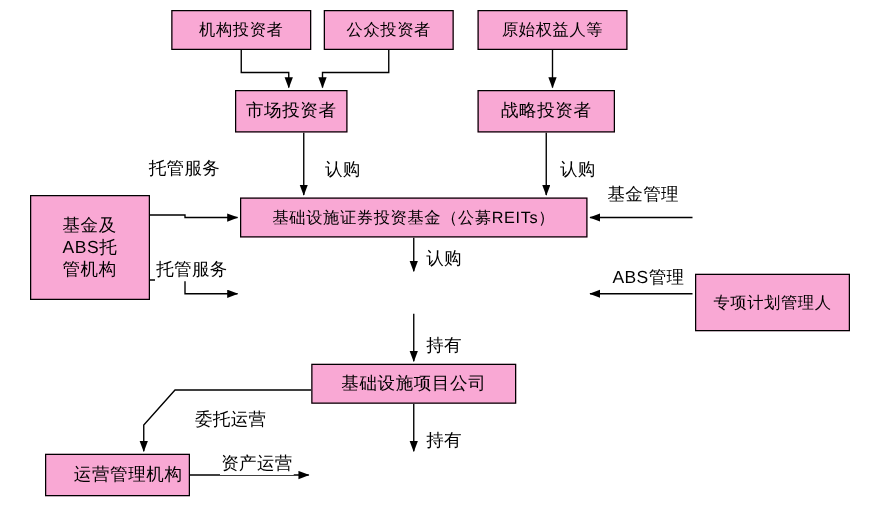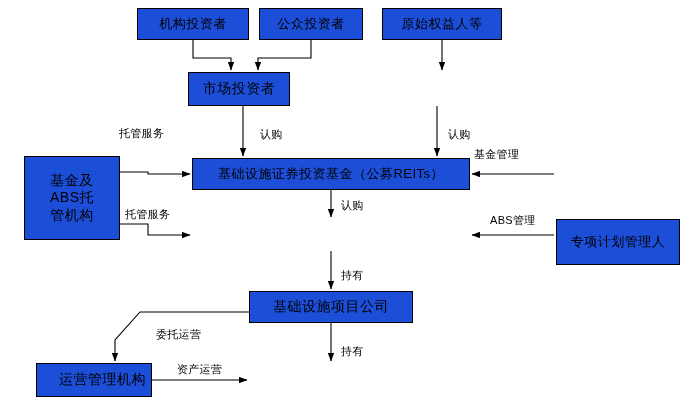--- a/index.html
+++ b/index.html
@@ -7,36 +7,36 @@
     width:700px;height:412px;
     background:#ffffff;
     font-family:"Liberation Sans","DejaVu Sans",sans-serif;
     position:relative;
     overflow:hidden;
   }
   #canvas{position:absolute;left:0;top:0;width:700px;height:412px;}
   .node{
     position:absolute;
     border:1px solid #000;
-    background:#1d4ed8;
+    background:#f9a8d4;
     box-sizing:border-box;
     display:flex;
     align-items:center;
     justify-content:center;
-    text-align:center;
+    text-align:left;
     color:#000;
     font-size:13px;
     line-height:1.25;
     letter-spacing:0.5px;
     white-space:pre-line;
     z-index:2;
   }
   .elabel{
     position:absolute;
-    font-size:11px;
+    font-size:14px;
     color:#000;
     background:#fff;
     padding:0 1px;
     white-space:nowrap;
     z-index:3;
     letter-spacing:0.3px;
   }
   svg{position:absolute;left:0;top:0;width:700px;height:412px;z-index:1;}
 </style>
 </head>
@@ -79,37 +79,38 @@
       <path d="M249,312 L140,312 L115,340 L115,361"></path>
 
       <path d="M152,380 L247,380"></path>
     </g>
   </svg>
 
   <div class="node" style="left:137px;top:8px;width:112px;height:32px;">机构投资者</div>
   <div class="node" style="left:259px;top:8px;width:104px;height:32px;">公众投资者</div>
   <div class="node" style="left:382px;top:8px;width:120px;height:32px;">原始权益人等</div>
 
-  <div class="node" style="left:188px;top:72px;width:102px;height:34px;font-size:14px;">市场投资者</div>
+  <div class="node" style="left:188px;top:72px;width:90px;height:34px;font-size:14px;">市场投资者</div>
+  <div class="node" style="left:382px;top:72px;width:110px;height:34px;font-size:14px;">战略投资者</div>
 
   <div class="node" style="left:24px;top:156px;width:96px;height:84px;font-size:14px;">基金及
 ABS托
 管机构</div>
   <div class="node" style="left:192px;top:158px;width:278px;height:32px;">基础设施证券投资基金（公募REITs）</div>
 
   <div class="node" style="left:556px;top:219px;width:124px;height:46px;">专项计划管理人</div>
 
   <div class="node" style="left:249px;top:291px;width:164px;height:32px;font-size:14px;">基础设施项目公司</div>
 
   <div class="node" style="left:36px;top:363px;width:116px;height:34px;font-size:14px;padding-left:17px;">运营管理机构</div>
 
   <div class="elabel" style="left:118px;top:126px;">托管服务</div>
   <div class="elabel" style="left:259px;top:127px;">认购</div>
   <div class="elabel" style="left:447px;top:127px;">认购</div>
-  <div class="elabel" style="left:473px;top:147px;text-align:center;">基金管理</div>
+  <div class="elabel" style="left:485px;top:147px;text-align:center;">基金管理</div>
   <div class="elabel" style="left:124px;top:207px;">托管服务</div>
   <div class="elabel" style="left:340px;top:198px;">认购</div>
   <div class="elabel" style="left:489px;top:213px;">ABS管理</div>
   <div class="elabel" style="left:340px;top:268px;">持有</div>
   <div class="elabel" style="left:155px;top:327px;">委托运营</div>
   <div class="elabel" style="left:340px;top:344px;">持有</div>
   <div class="elabel" style="left:176px;top:362px;">资产运营</div>
 
 </div>
 

